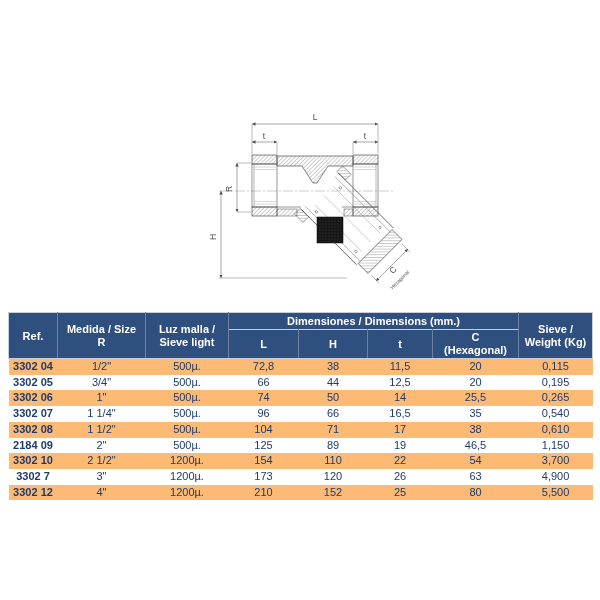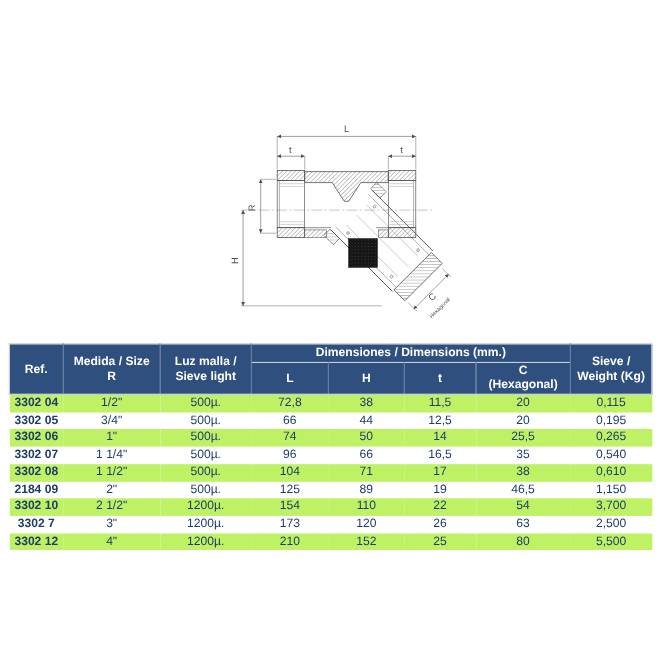--- a/index.html
+++ b/index.html
@@ -24,21 +24,21 @@
   #spec-table thead th:first-child { border-left:1px solid #c9cfd9; }
   #spec-table thead th:last-child { border-right:1px solid #c9cfd9; }
   #spec-table thead tr.group-row th { height:17px; }
   #spec-table thead tr.sub-row th { height:22px; }
   #spec-table thead th.dims-group { border-bottom:1px dotted #aebdd2;margin-left:12px; }
   #spec-table tbody td {
     font-size:11px; color:#1E3A6E; text-align:center; vertical-align:middle;
     height:15.7px; line-height:15.7px; padding:0; white-space:nowrap;
   }
   #spec-table tbody td.ref { font-weight:bold; }
-  #spec-table tbody tr.alt { background:#bef264; }
+  #spec-table tbody tr.alt { background:#fdba74; }
   .hdr-line { display:block; line-height:13px; }
 </style>
 </head>
 <body>
 
 <div id="stage">
 
   <svg id="diagram" viewBox="0 0 210 215" xmlns="http://www.w3.org/2000/svg">
     <defs>
       <pattern id="hatch" patternUnits="userSpaceOnUse" width="2.8" height="2.8" patternTransform="rotate(45)">
@@ -252,21 +252,21 @@
           <td>3,700</td>
         </tr>
         <tr>
           <td class="ref">3302 7</td>
           <td>3"</td>
           <td>1200µ.</td>
           <td>173</td>
           <td>120</td>
           <td>26</td>
           <td>63</td>
-          <td>2,500</td>
+          <td>4,900</td>
         </tr>
         <tr class="alt">
           <td class="ref">3302 12</td>
           <td>4"</td>
           <td>1200µ.</td>
           <td>210</td>
           <td>152</td>
           <td>25</td>
           <td>80</td>
           <td>5,500</td>

